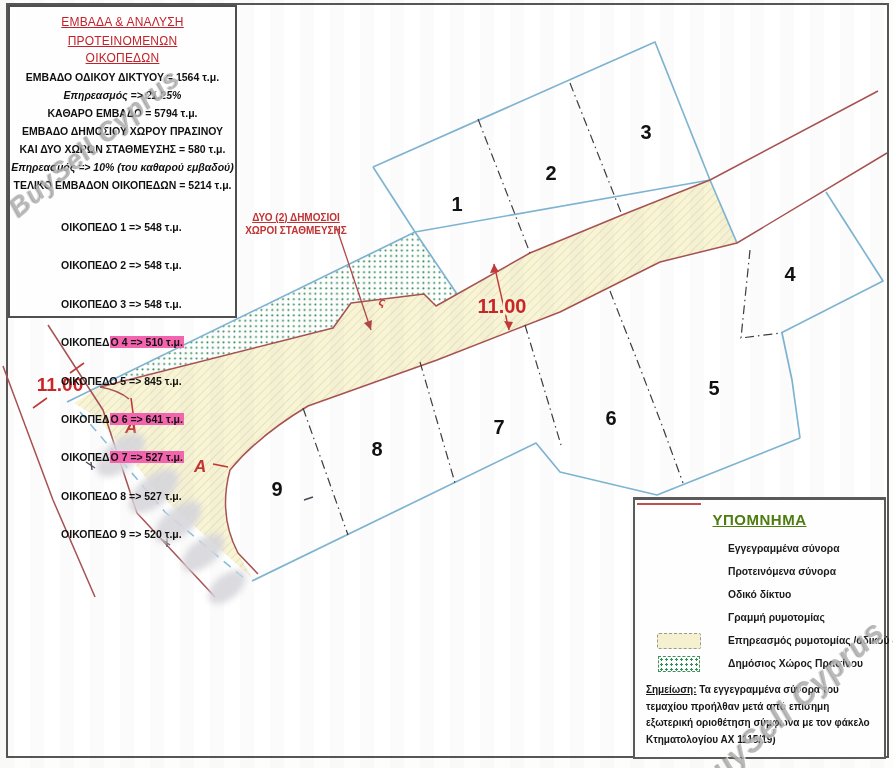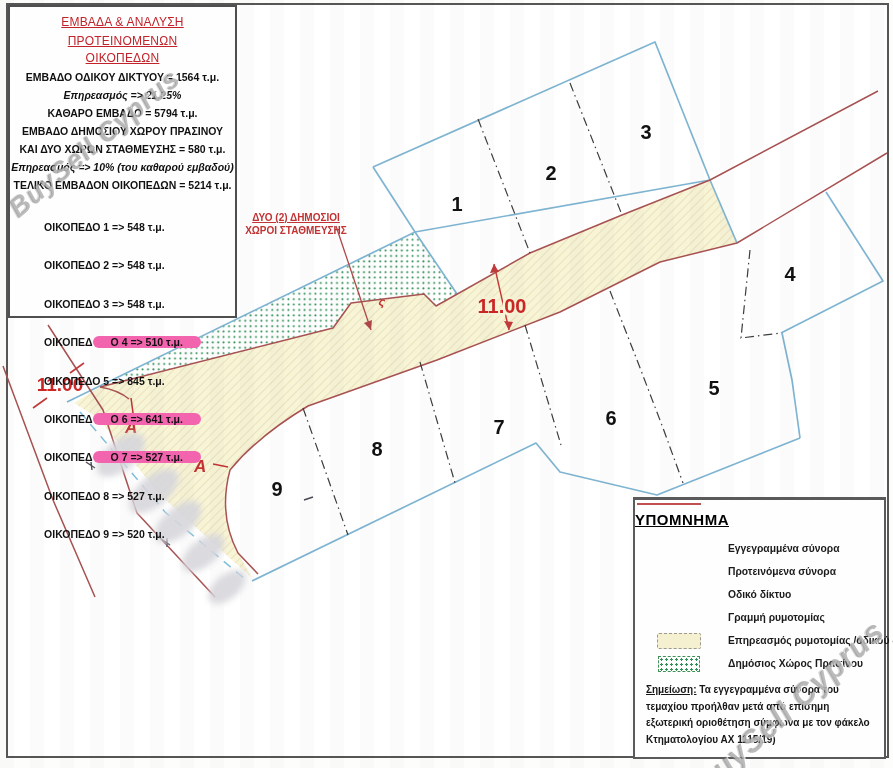--- a/index.html
+++ b/index.html
@@ -10,25 +10,25 @@
   svg{position:absolute;left:0;top:0;}
   
   .info-box{position:absolute;left:8px;top:5px;width:229px;height:313px;background:#fefefe;
         border:2px solid #4f4f4f;box-sizing:border-box;text-align:center;padding-top:6px;z-index:3;}
   .info-title{color:#c2232a;font-weight:normal;font-size:12px;line-height:19px;
         text-decoration:underline;letter-spacing:.2px;}
   .info-line{color:#101010;font-weight:bold;font-size:10.5px;line-height:18px;white-space:nowrap;}
   .info-line.italic{font-style:italic;}
   .plot-rows{display:inline-block;text-align:left;margin-top:2px;}
   .plot-row{font-weight:bold;font-size:10.5px;line-height:13.4px;color:#101010;white-space:nowrap;margin-top:25px;}
-  .plot-row .hl-span:not(:empty){background:#f264ae;padding:0 18px;border-radius:6px;}
+  .plot-row .hl-span:not(:empty){background:#f264ae;padding:0 1px;}
   
   .legend-box{position:absolute;left:633px;top:497px;width:253px;height:262px;background:#fefefe;
         border:2px solid #5a5a5a;border-top-width:3px;box-sizing:border-box;z-index:3;}
-  .legend-title{text-align:left;font-weight:bold;font-size:15px;color:#000000;margin-top:11px;
+  .legend-title{text-align:center;font-weight:bold;font-size:15px;color:#4d7c0f;margin-top:11px;
         text-decoration:underline;letter-spacing:.5px;}
   .legend-items{margin-top:9px;}
   .legend-item{display:flex;align-items:center;height:23px;padding-left:9px;text-align:center;}
   .legend-swatch{width:70px;flex:0 0 70px;display:flex;align-items:center;justify-content:center;}
   .legend-label{font-size:10.3px;font-weight:bold;color:#1a1a1a;padding-left:14px;white-space:nowrap;}
   .legend-note{font-size:10px;font-weight:bold;color:#161616;line-height:16.5px;
         padding:7px 8px 0 11px;text-align:left;}
   .legend-note .note-label{text-decoration:underline;}
   .sw-area-yellow{width:42px;height:14px;background:#f4f0d0;border:1.5px dashed #9a9a90;border-radius:2px;}
   .sw-area-green{width:40px;height:14px;border:1.5px dashed #3f9158;

